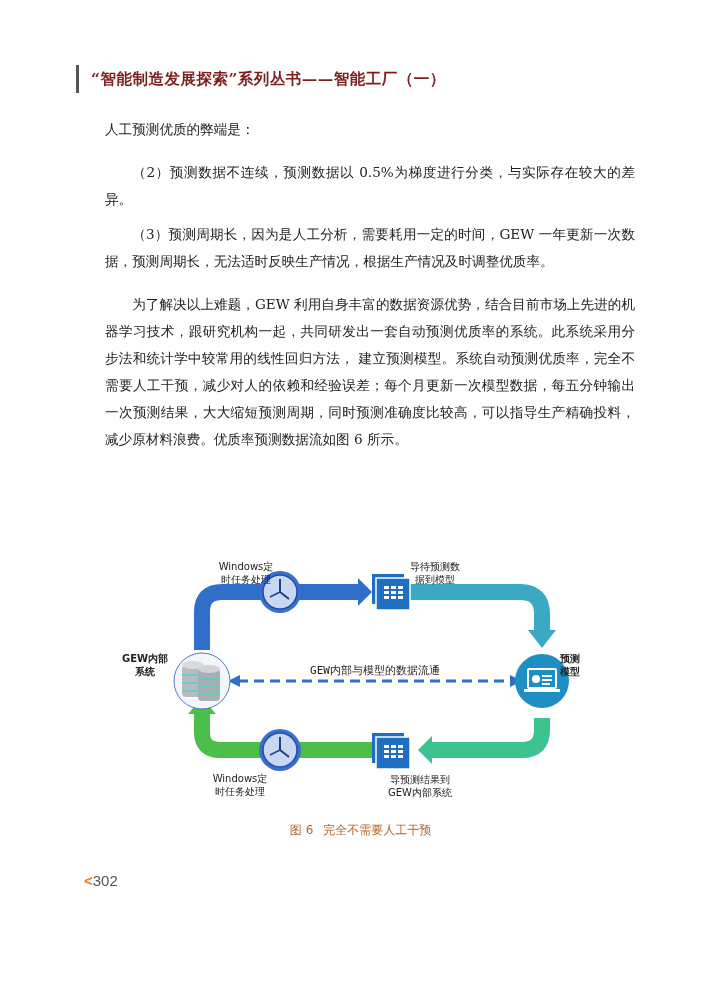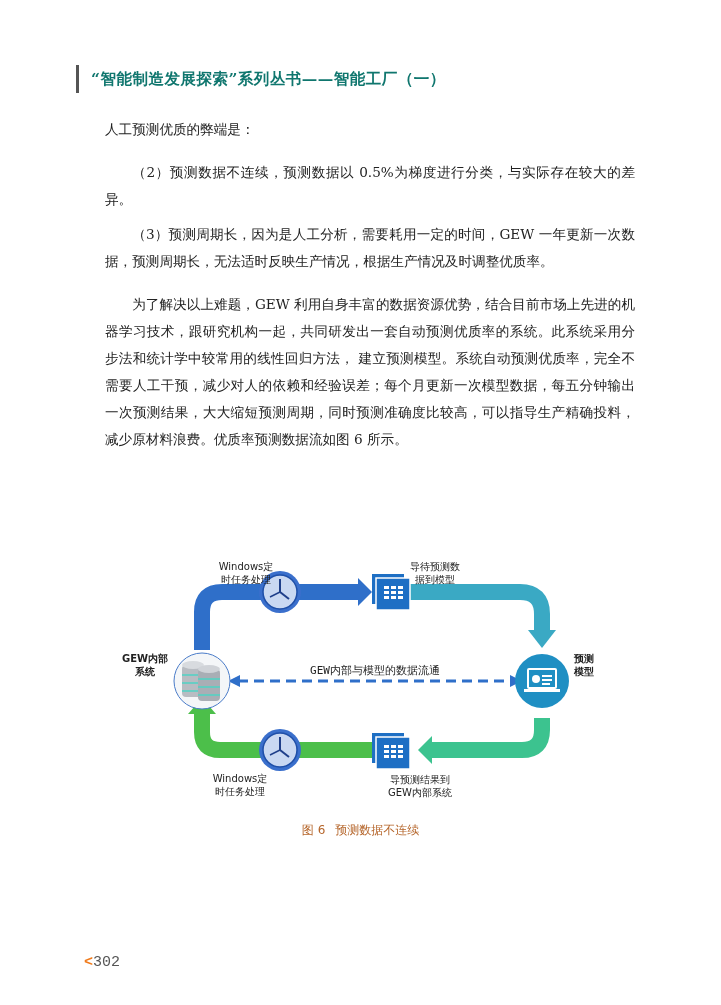--- a/index.html
+++ b/index.html
@@ -1,32 +1,32 @@
 <!DOCTYPE html>
 <html><head>
 <meta charset="utf-8">
 <style>
   html, body { margin:0; padding:0; background:#ffffff; }
   body { width:721px; height:1005px; position:relative; overflow:hidden;
          font-family:"DejaVu Serif","Liberation Serif",serif; color:#222; }
   .header { position:absolute; left:76px; top:64px; height:30px; display:flex; align-items:center; }
   .header-bar { width:3px; height:28px; background:#555; margin-right:12px; }
-  .header-title { color:#0f766e; font-weight:bold; font-size:15.5px; letter-spacing:0.5px;
+  .header-title { color:#7f1d1d; font-weight:bold; font-size:15.5px; letter-spacing:0.5px;
                   font-family:"DejaVu Serif","Liberation Serif",serif; }
   .body-text { position:absolute; left:98px; width:530px; font-size:13.6px; line-height:27px;margin-left:7px; }
   .para { margin:0; text-indent:2em; text-align:justify; }
   .para.no-indent { text-indent:0; }
   .gap { height:8px; }
   .diagram { position:absolute; left:110px; top:550px; width:510px; height:260px; }
   .dlabel { position:absolute; font-family:"DejaVu Sans","Liberation Sans",sans-serif; font-size:10px; color:#222; line-height:13px; text-align:center; }
   .dlabel.bold { font-weight:bold; }
   .caption { position:absolute; left:0; width:721px; top:822px; text-align:center;
              color:#b5652a; font-family:"DejaVu Sans","Liberation Sans",sans-serif; font-size:12px; }
   .caption span { margin:4px 3px; }
-  .page-num { position:absolute; left:84px; top:954px; font-family:Liberation Mono, monospace; font-size:15px; color:#555; }
+  .page-num { position:absolute; left:84px; top:872px; font-family:Liberation Sans, sans-serif; font-size:15px; color:#555; }
   .page-num .lt { color:#f07b1c; font-weight:bold; }
 </style>
 </head>
 <body>
 
 <div class="header">
   <div class="header-bar"></div>
   <div class="header-title">“智能制造发展探索”系列丛书——智能工厂（一）</div>
 </div>
 
@@ -135,29 +135,29 @@
     <rect x="28" y="26" width="10" height="2" fill="#fff"></rect>
     <rect x="28" y="30" width="8" height="2" fill="#fff"></rect>
   </svg>
 
   <div class="dlabel" style="left:96px;top:10px;width:80px;white-space:pre-line;">Windows定
 时任务处理</div>
   <div class="dlabel" style="left:290px;top:10px;width:70px;white-space:pre-line;">导待预测数
 据到模型</div>
   <div class="dlabel bold" style="left:10px;top:102px;width:50px;white-space:pre-line;">GEW内部
 系统</div>
-  <div class="dlabel bold" style="left:456px;top:102px;width:36px;white-space:pre-line;">预测
+  <div class="dlabel bold" style="left:442px;top:102px;width:36px;white-space:pre-line;">预测
 模型</div>
   <div class="dlabel" style="left:180px;top:114px;width:170px;font-size:11px;font-family:'DejaVu Sans Mono','Liberation Mono',monospace;">GEW内部与模型的数据流通</div>
   <div class="dlabel" style="left:270px;top:223px;width:80px;white-space:pre-line;">导预测结果到
 GEW内部系统</div>
   <div class="dlabel" style="left:90px;top:222px;width:80px;white-space:pre-line;">Windows定
 时任务处理</div>
 </div>
 
 <div class="caption">
   <span>图 6</span>
-  <span>预测数据不连续</span>
+  <span>完全不需要人工干预</span>
 </div>
 
 <div class="page-num">
   <span class="lt">&lt;</span><span>302</span>
 </div>
 
 </body></html>

